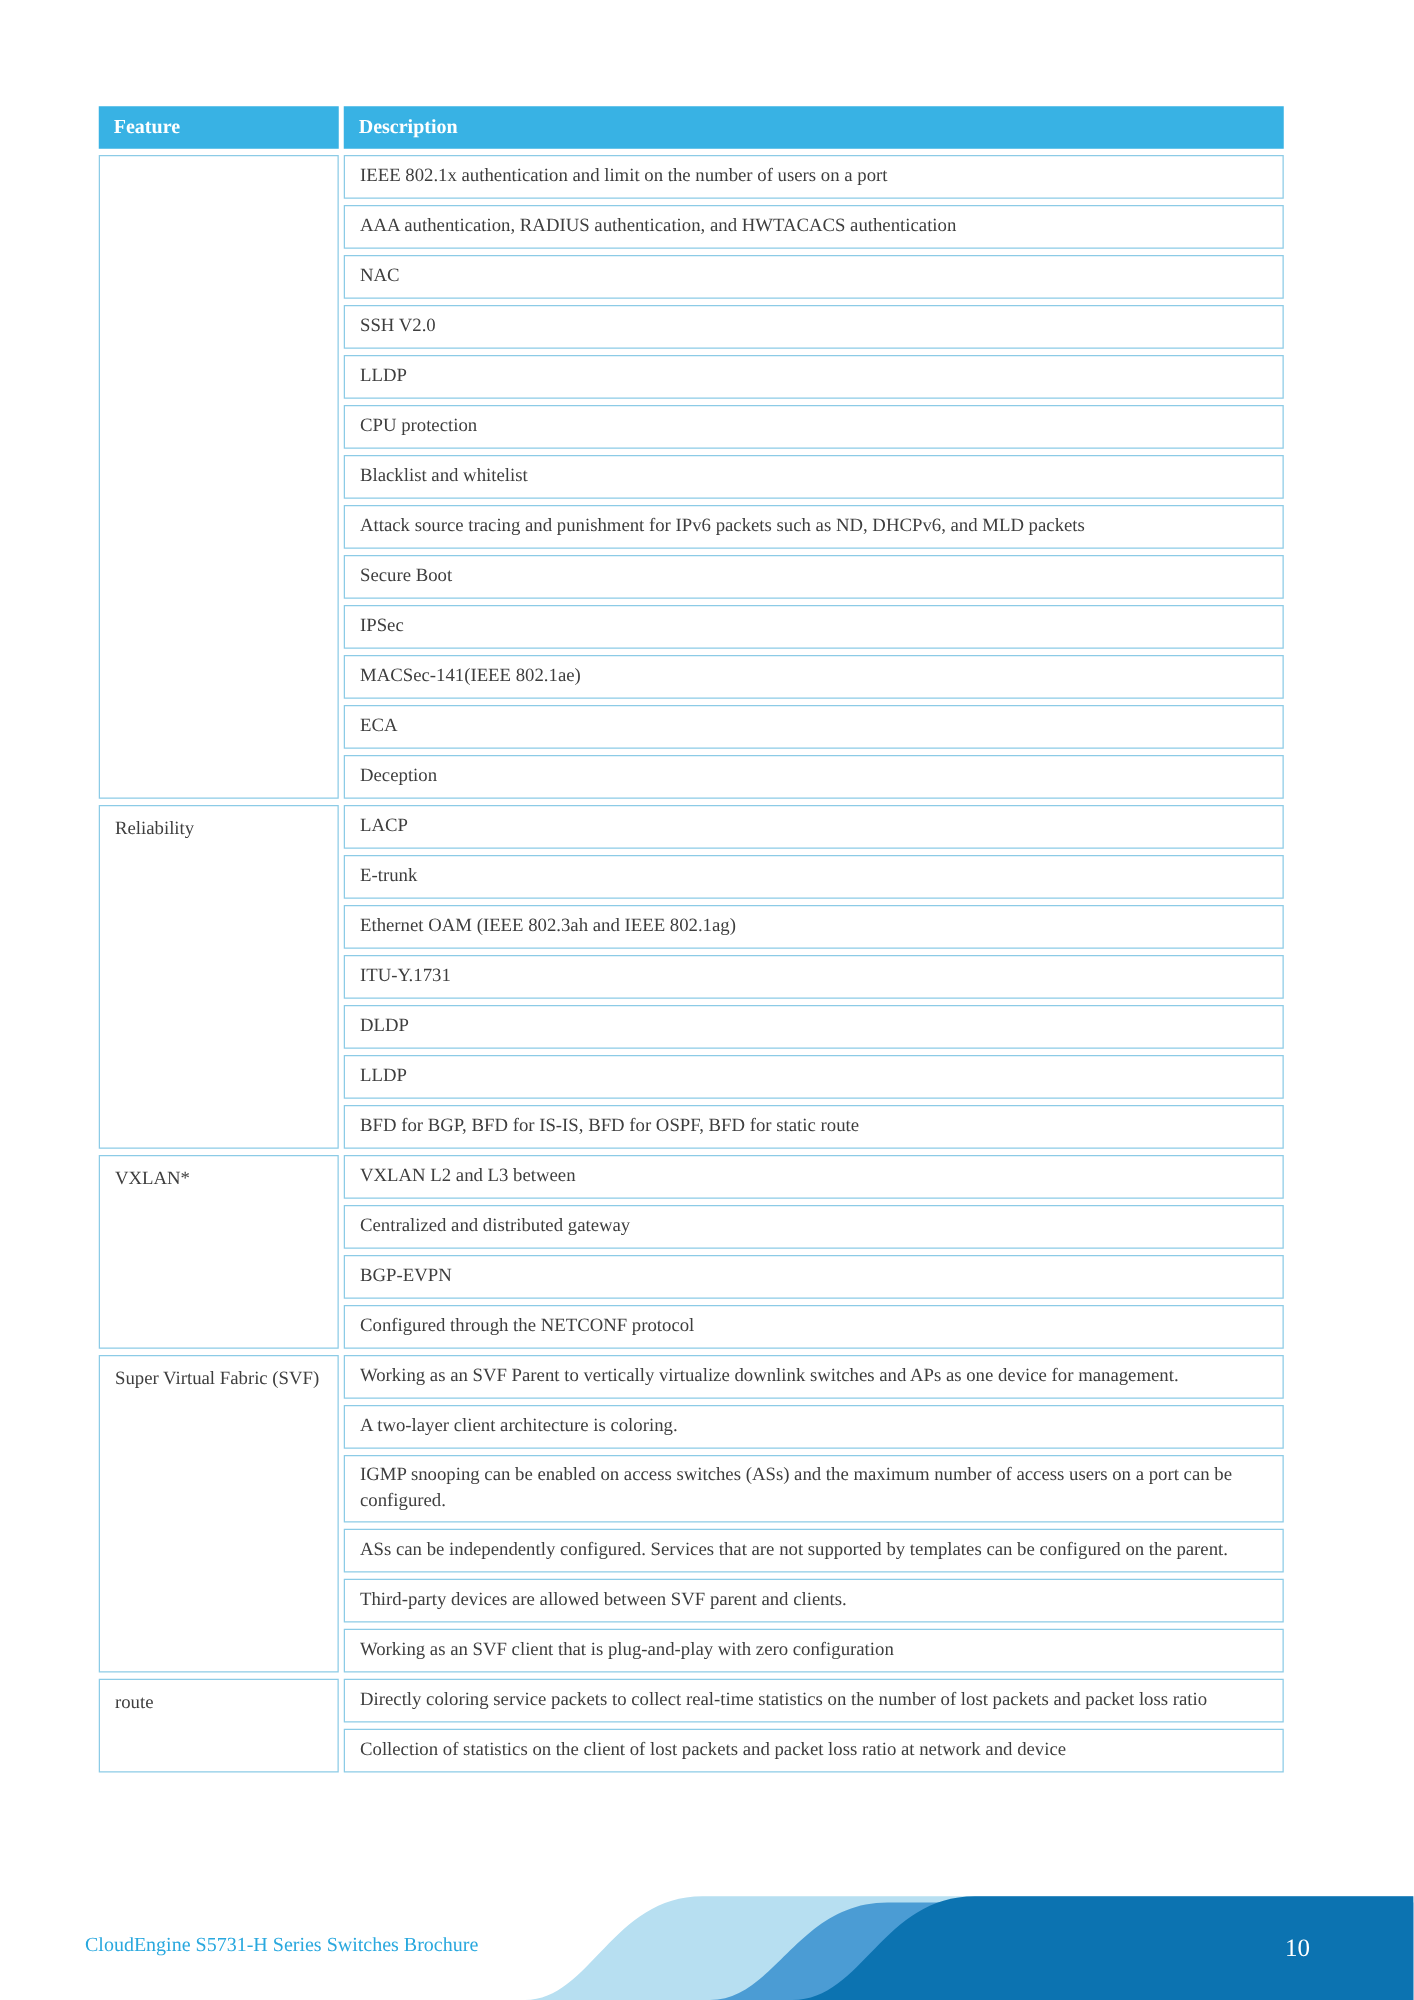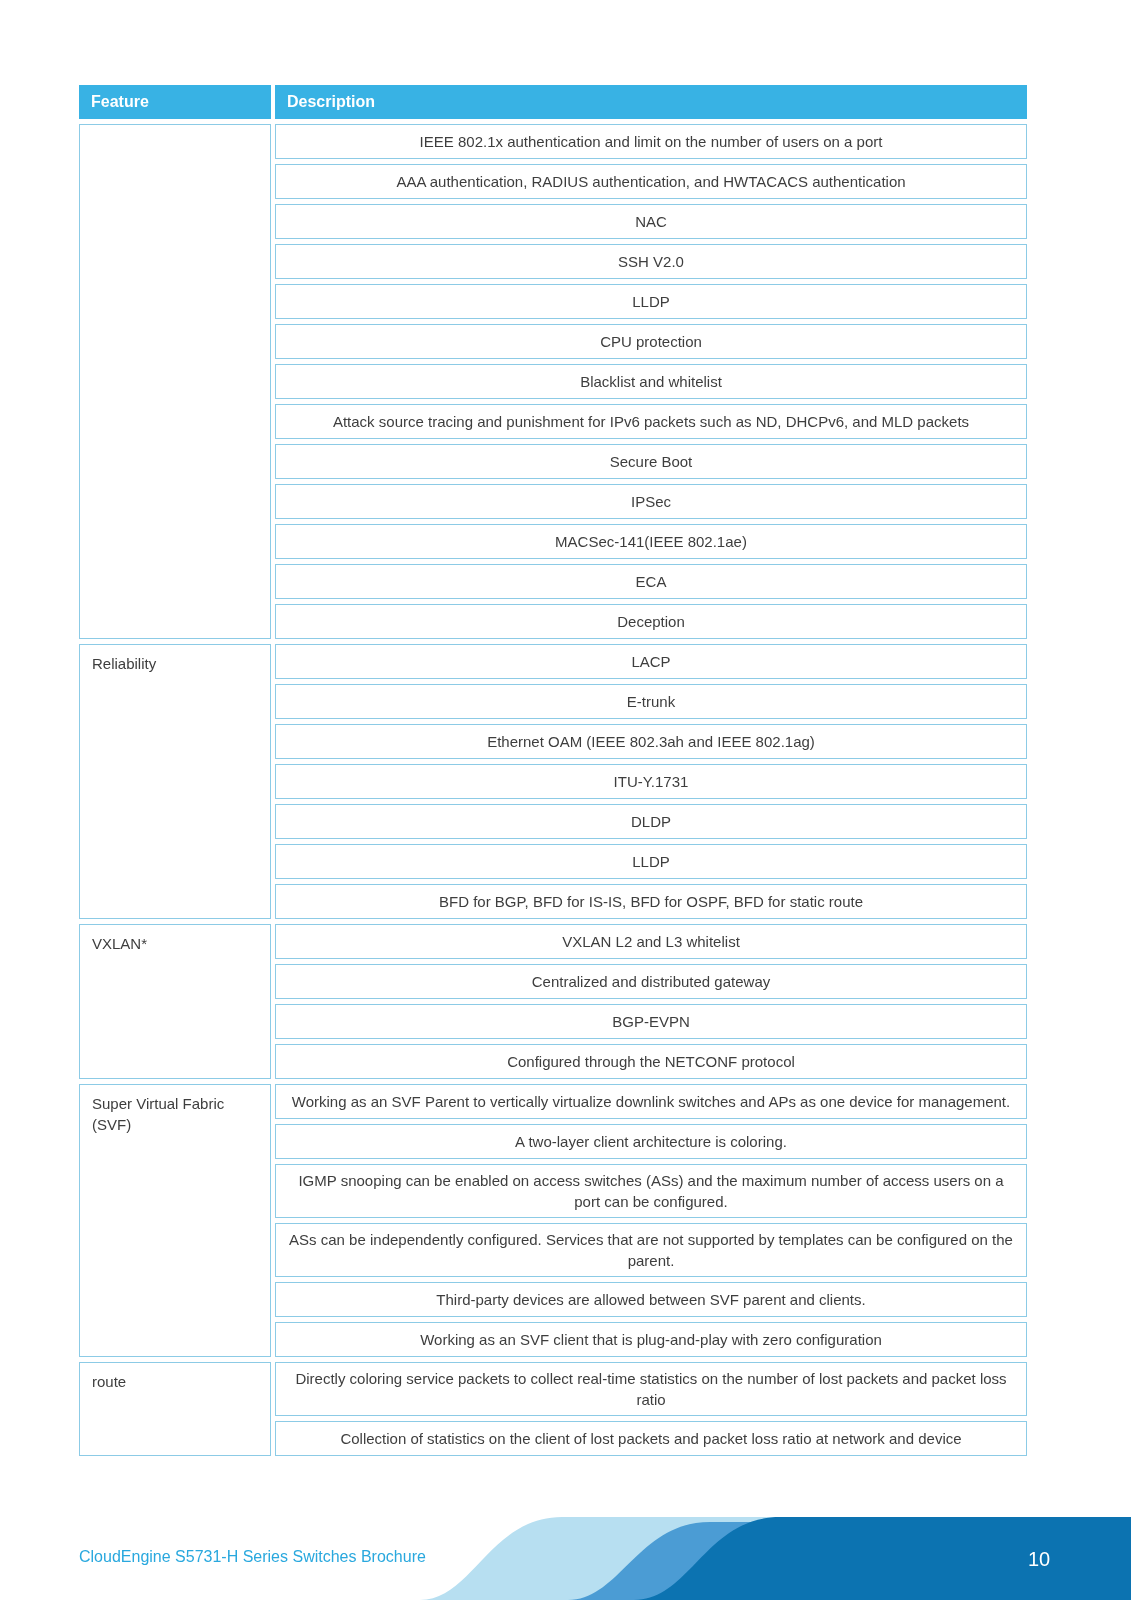--- a/index.html
+++ b/index.html
@@ -2,21 +2,21 @@
 <html style="--header_bg: #38B2E4; --header_text: #FFFFFF; --cell_border: #8CCBE6; --body_text: #3E3E3E; --footer_text: #29A8DE; --page_number_text: #FFFFFF; --wave_light: #B7DFF1; --wave_medium: #4B9CD4; --wave_dark: #0C73B1;"><head>
 <meta charset="utf-8">
 <style>
   html, body { margin: 0; padding: 0; background: #ffffff; }
   .page {
     position: relative;
     width: 1131px;
     height: 1600px;
     background: #ffffff;
     overflow: hidden;
-    font-family: Liberation Sans, sans-serif;
+    font-family: Liberation Serif, serif;
   }
 
   
   table.feature-table {
     position: absolute;
     left: 75px;
     top: 80px;
     width: 956px;
     border-collapse: separate;
     border-spacing: 4px 5px;
@@ -39,34 +39,34 @@
     font-size: 15px;
     line-height: 21px;
     padding: 5px 12px;
     vertical-align: middle;
     word-wrap: break-word;
   }
   table.feature-table td.feature-cell {
     vertical-align: top;
     padding-top: 8px;
   }
-  table.feature-table td.desc-cell { height: 23px; text-align: center; }
+  table.feature-table td.desc-cell { height: 23px; }
 
   
   .footer-waves {
     position: absolute;
     left: 0;
     bottom: 0;
     width: 1131px;
     height: 120px;
     display: block;
   }
   .footer-title {
     position: absolute;
-    left: 79px;
+    left: 68px;
     top: 1548px;
     font-size: 16px;
     color: var(--footer_text, #29A8DE);
     white-space: nowrap;
   }
   .page-number {
     position: absolute;
     left: 1028px;
     top: 1548px;
     font-size: 20px;
@@ -147,21 +147,21 @@
           <td class="desc-cell">DLDP</td>
         </tr>
         <tr>
           <td class="desc-cell">LLDP</td>
         </tr>
         <tr>
           <td class="desc-cell">BFD for BGP, BFD for IS-IS, BFD for OSPF, BFD for static route</td>
         </tr>
         <tr>
           <td class="feature-cell" rowspan="4">VXLAN*</td>
-          <td class="desc-cell">VXLAN L2 and L3 whitelist</td>
+          <td class="desc-cell">VXLAN L2 and L3 between</td>
         </tr>
         <tr>
           <td class="desc-cell">Centralized and distributed gateway</td>
         </tr>
         <tr>
           <td class="desc-cell">BGP-EVPN</td>
         </tr>
         <tr>
           <td class="desc-cell">Configured through the NETCONF protocol</td>
         </tr>

